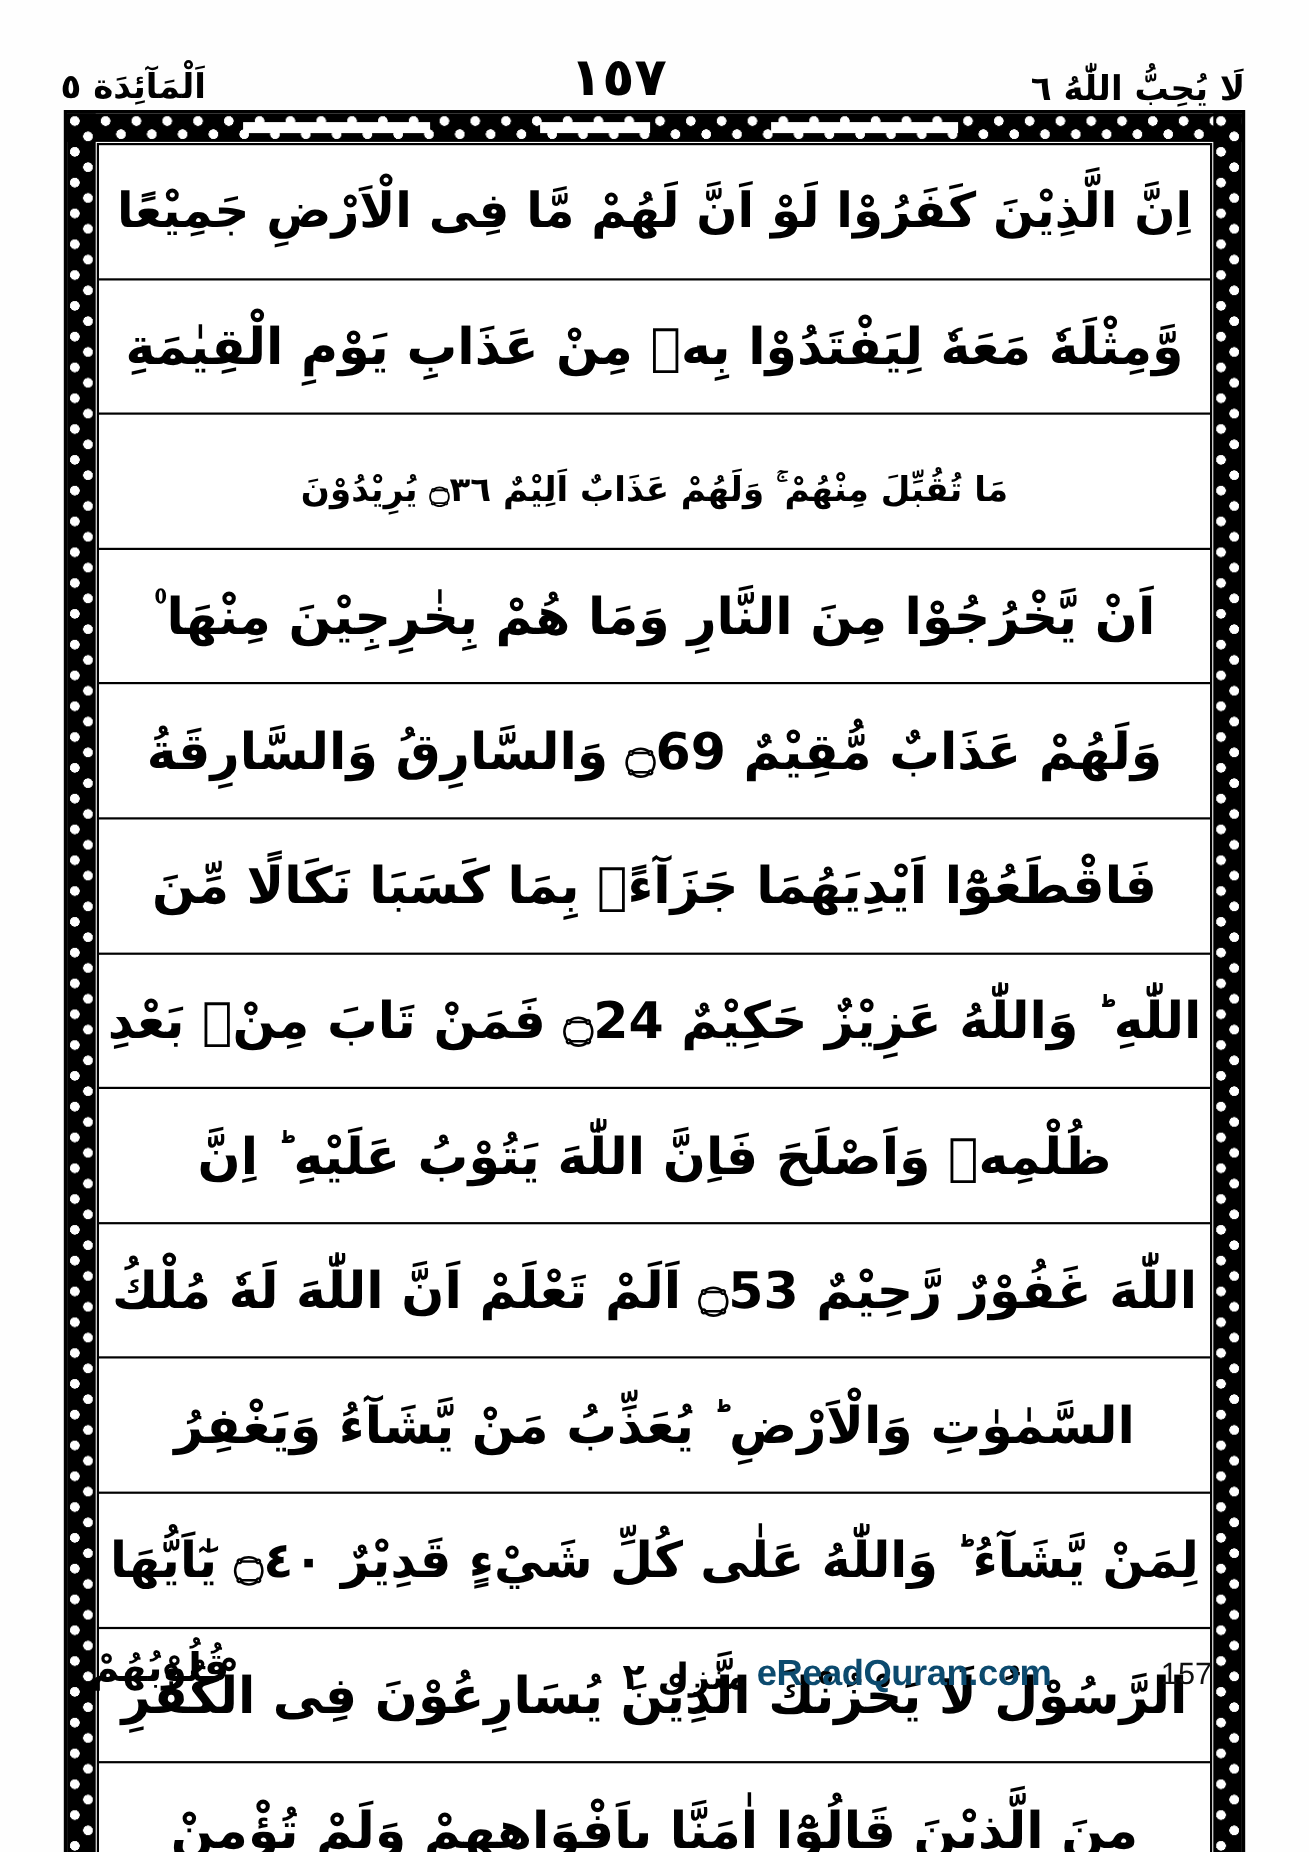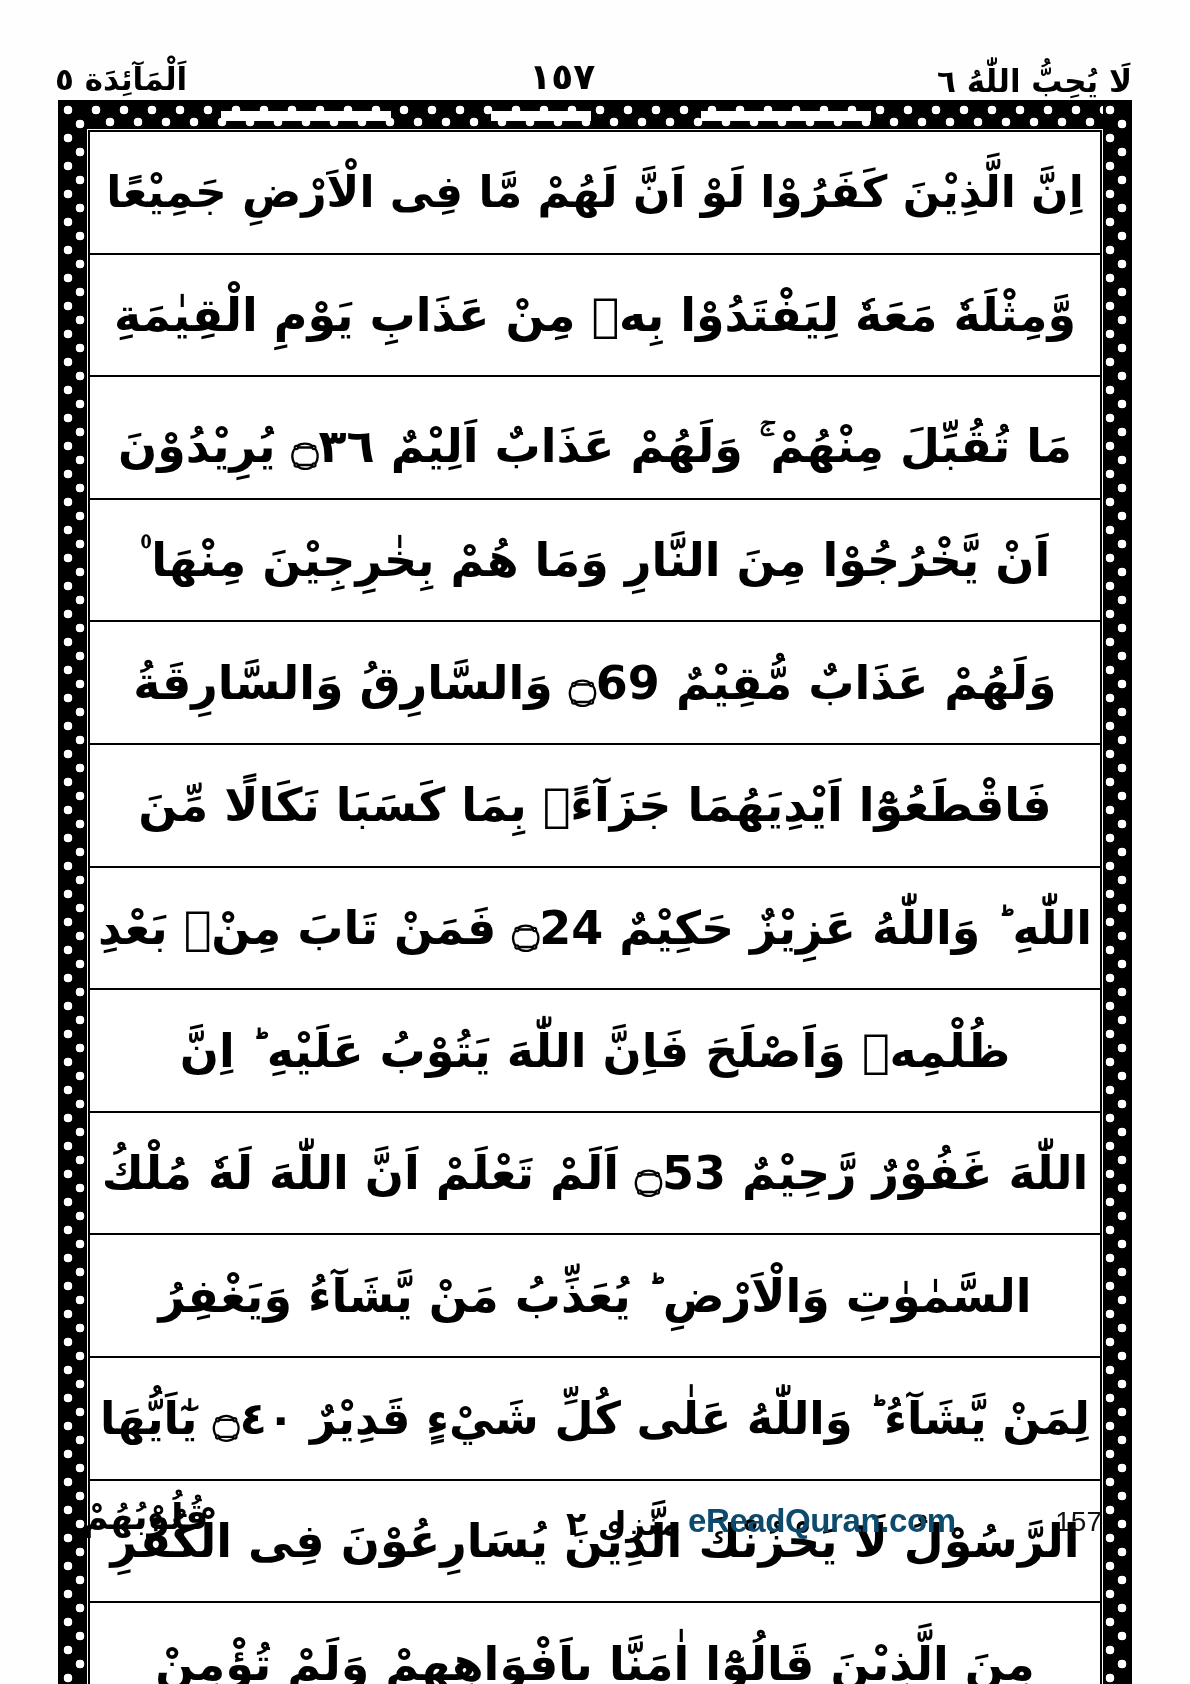--- a/index.html
+++ b/index.html
@@ -36,21 +36,21 @@
   .hdr-item {
     font-family: "DejaVu Sans", sans-serif;
     font-size: 31px;
     font-weight: 700;
     color: #000;
     line-height: 1.1;
     white-space: nowrap;
   }
   .hdr-juz { transform: translateY(2px); letter-spacing: -0.5px; }
   .hdr-pageno {
-    font-size: 36px;
+    font-size: 48px;
     font-weight: 700;
     letter-spacing: 1px;
     transform: translateY(1px);
   }
   .hdr-surah { letter-spacing: -0.5px; }
 
   
   .frame {
     position: absolute;
     top: 100px;
@@ -250,21 +250,21 @@
 
     <div class="frame-inner">
       <div class="lines">
         <div class="qline">
             <span class="qtext" style="font-size: 44px; transform: none;">اِنَّ الَّذِيْنَ كَفَرُوْا لَوْ اَنَّ لَهُمْ مَّا فِى الْاَرْضِ جَمِيْعًا</span>
           </div>
         <div class="qline">
             <span class="qtext" style="font-size: 46px; transform: none;">وَّمِثْلَهٗ مَعَهٗ لِيَفْتَدُوْا بِهٖ مِنْ عَذَابِ يَوْمِ الْقِيٰمَةِ</span>
           </div>
         <div class="qline">
-            <span class="qtext" style="font-size: 46px; transform: none; margin-top: 16px;">مَا تُقُبِّلَ مِنْهُمْ ۚ وَلَهُمْ عَذَابٌ اَلِيْمٌ ۝٣٦ يُرِيْدُوْنَ</span>
+            <span class="qtext" style="font-size: 31px; transform: none; margin-top: 16px;">مَا تُقُبِّلَ مِنْهُمْ ۚ وَلَهُمْ عَذَابٌ اَلِيْمٌ ۝٣٦ يُرِيْدُوْنَ</span>
           </div>
         <div class="qline">
             <span class="qtext" style="font-size: 46px; transform: none;">اَنْ يَّخْرُجُوْا مِنَ النَّارِ وَمَا هُمْ بِخٰرِجِيْنَ مِنْهَا ۠</span>
           </div>
         <div class="qline">
             <span class="qtext" style="font-size: 46px; transform: none;">وَلَهُمْ عَذَابٌ مُّقِيْمٌ ۝69 وَالسَّارِقُ وَالسَّارِقَةُ</span>
           </div>
         <div class="qline">
             <span class="qtext" style="font-size: 46px; transform: none;">فَاقْطَعُوْٓا اَيْدِيَهُمَا جَزَآءًۢ بِمَا كَسَبَا نَكَالًا مِّنَ</span>
           </div>

